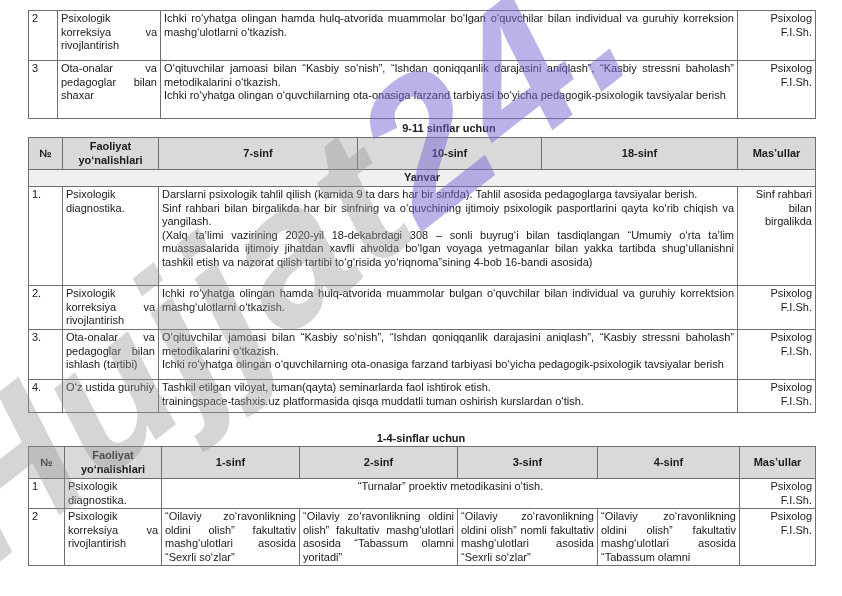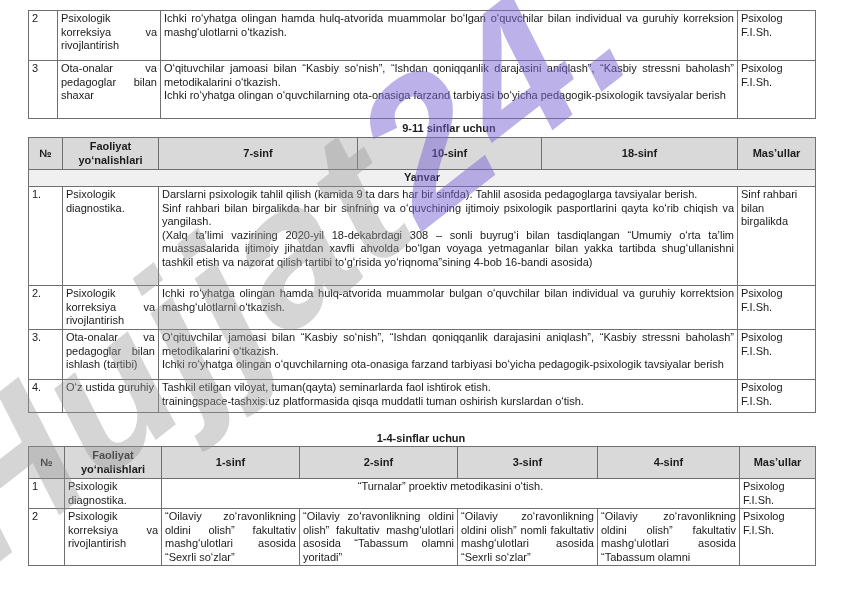--- a/index.html
+++ b/index.html
@@ -5,21 +5,21 @@
   html,body{margin:0;padding:0;background:#ffffff;}
   .page{position:relative;width:842px;height:596px;overflow:hidden;background:#ffffff;
         font-family:"Liberation Sans",sans-serif;font-size:11px;line-height:1.23;color:#1b1b1b;}
   table.tbl{border-collapse:collapse;table-layout:fixed;position:absolute;left:28px;width:787px;}
   .tbl td,.tbl th{border:1px solid #6f6f6f;padding:1px 3px;vertical-align:top;
                   font-size:11px;line-height:1.23;word-wrap:break-word;}
   .tbl th{background:#d9d9d9;font-weight:bold;text-align:center;vertical-align:middle;padding:2px 2px;}
   .band{background:#f0f0f0;font-weight:bold;text-align:center;vertical-align:middle;height:14px;}
   .no-cell{padding-left:7px;}
   .just{text-align:justify;margin-top:44px;}
-  .resp{text-align:left;vertical-align:middle;}
+  .resp{text-align:right;vertical-align:middle;}
   .center{text-align:center;}
   .section-title{position:absolute;left:0;width:842px;text-align:center;font-weight:bold;font-size:11px;}
   .top-table{top:10px;}
   .title1{top:122px;padding-left:28px;}
   .mid-table{top:137px;}
   .title2{top:432px;}
   .bottom-table{top:446px;}
   .watermark{position:absolute;left:6px;top:400px;white-space:nowrap;font-weight:bold;font-style:italic;
              font-size:195px;line-height:195px;letter-spacing:2px;
              transform:rotate(-38deg);transform-origin:0 100%;pointer-events:none;z-index:10;}

